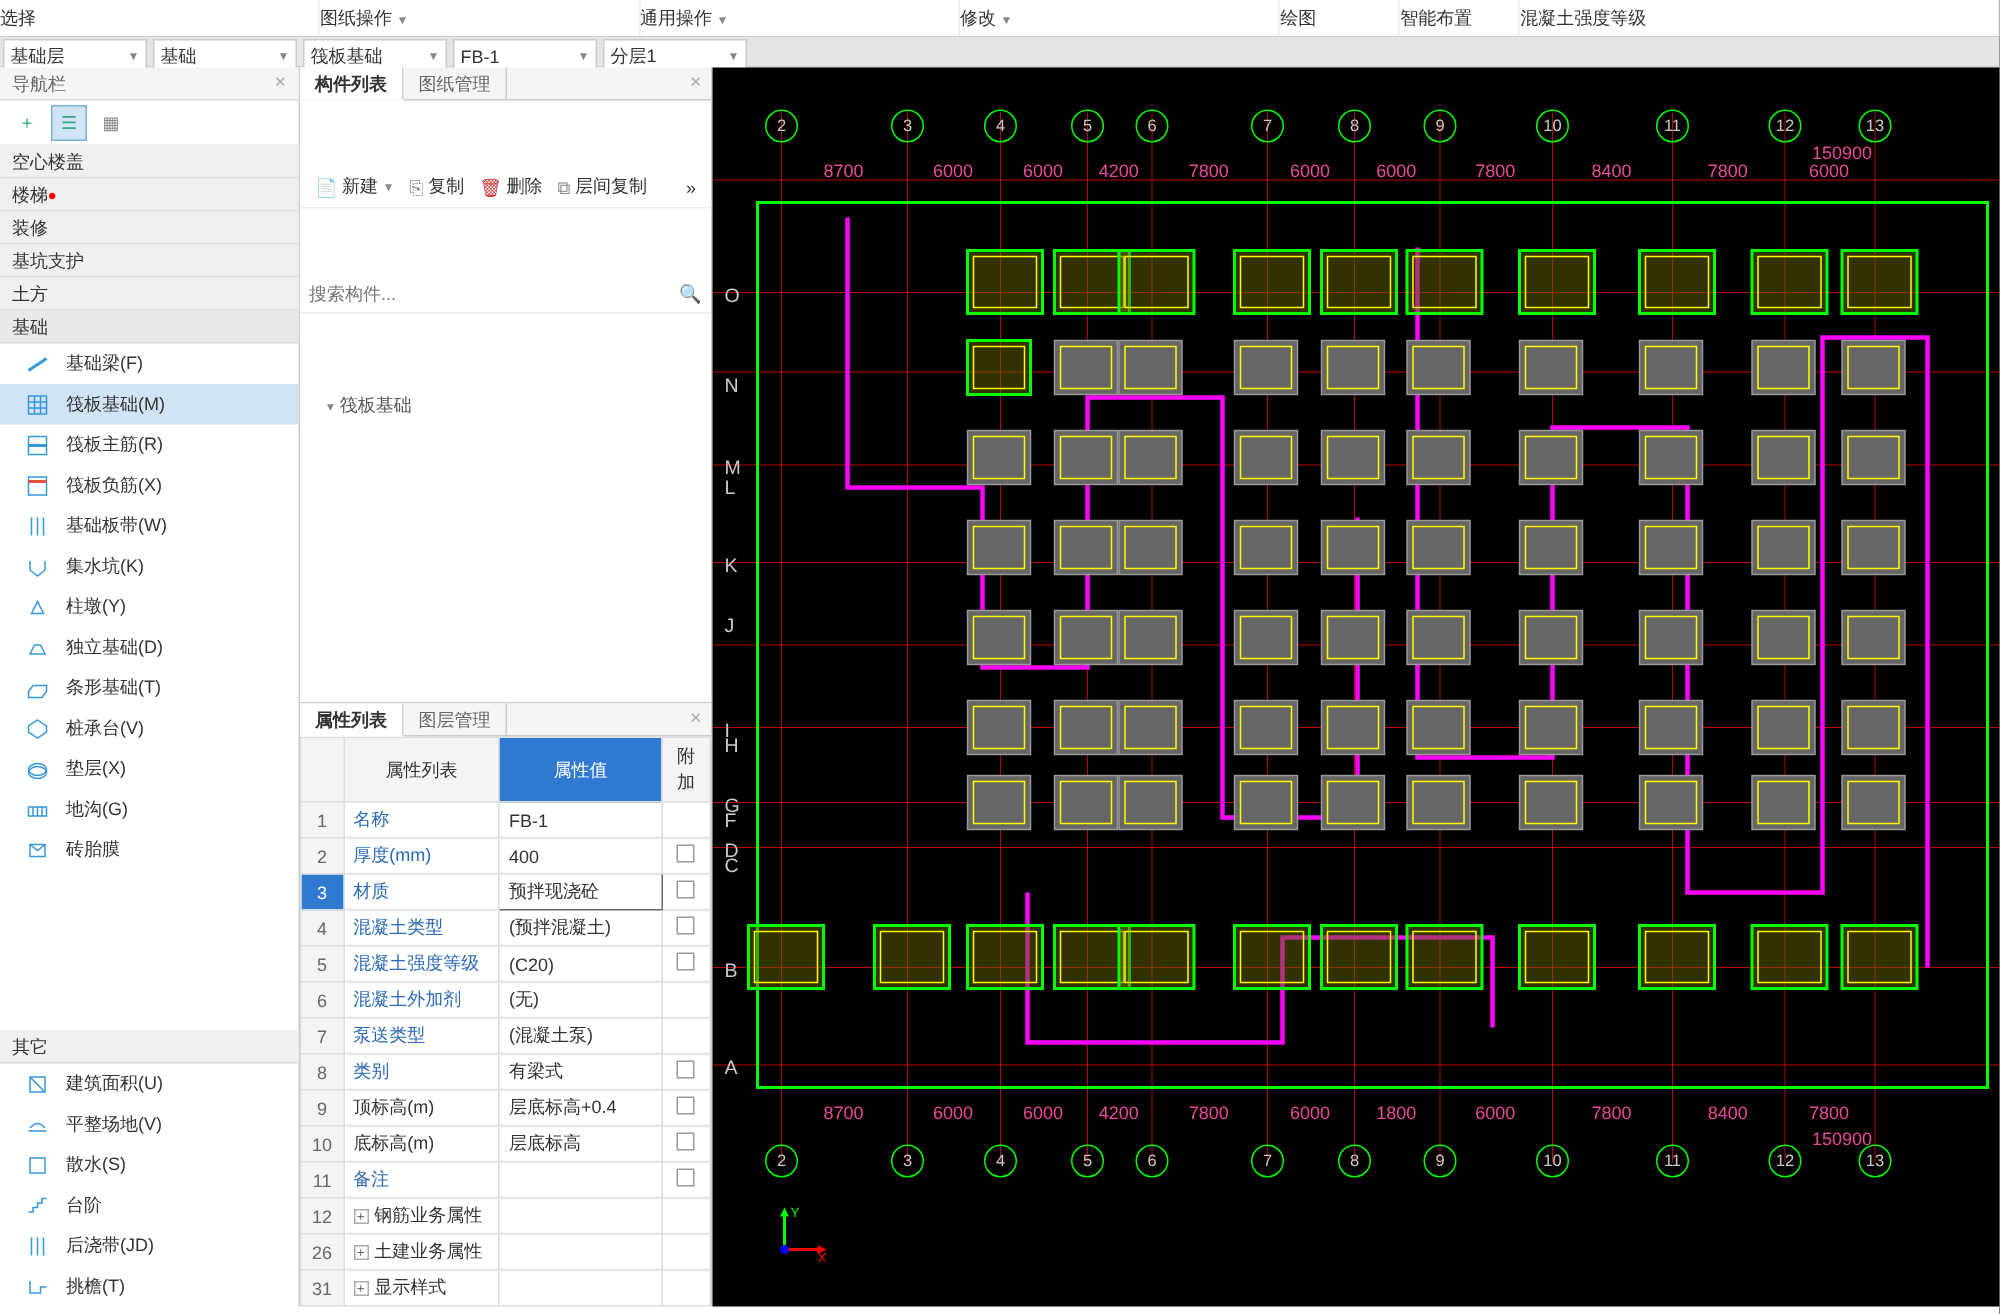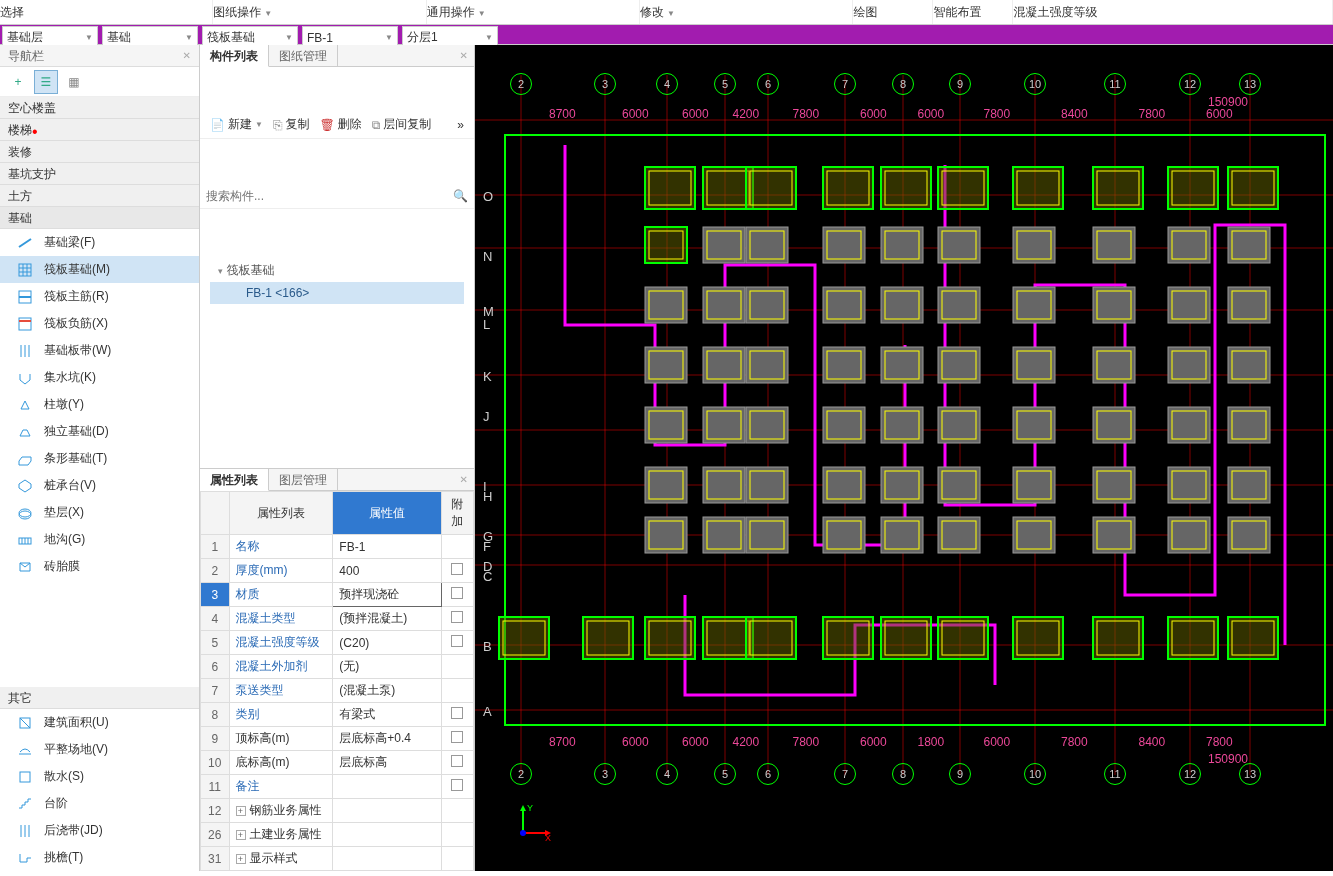--- a/index.html
+++ b/index.html
@@ -5,21 +5,21 @@
 * { box-sizing: border-box; margin: 0; padding: 0; }
 body { font-family: "Microsoft YaHei", sans-serif; font-size: 12px; color: #333; background: #fff; overflow: hidden; width: 1333px; height: 876px; }
 
 
 .top-menu { display: flex; height: 25px; border-bottom: 1px solid #ccc; background: #fff; }
 .top-menu-item { flex: 1; line-height: 25px; border-right: 1px solid #eee; cursor: pointer; position: relative; }
 .top-menu-item.narrow { flex: 0 0 80px; }
 .top-menu-item .caret { font-size: 8px; color: #888; margin-left: 3px; }
 
 
-.filter-bar { display: flex; height: 20px; background: #a21caf; border-bottom: 1px solid #ccc; }
+.filter-bar { display: flex; height: 20px; background: #e5e5e5; border-bottom: 1px solid #ccc; }
 .filter-select { height: 23px; border: 1px solid #ccc; background: #fff; margin: 1px 2px; padding: 0 4px; font-size: 12px; display: flex; align-items: center; justify-content: space-between; }
 .filter-select .caret { font-size: 8px; color: #888; }
 
 
 .main-area { display: flex; height: 826px; }
 
 
 .nav-panel { width: 200px; border-right: 1px solid #ccc; display: flex; flex-direction: column; }
 .nav-header { height: 22px; background: #f5f5f5; border-bottom: 1px solid #ddd; padding: 0 8px; line-height: 22px; color: #666; display: flex; justify-content: space-between; }
 .nav-header .close-x { color: #aaa; font-size: 10px; }
@@ -336,21 +336,20 @@
           <span>层间复制</span>
         </div>
       <div class="comp-tool" style="margin-left:auto">»</div>
     </div>
     <div class="comp-search">
       <input placeholder="搜索构件..." style="">
       <span class="search-ico">🔍</span>
     </div>
     <div class="tree">
       <div class="tree-node"><span class="tree-caret">▾</span><span>筏板基础</span></div>
-      <div class="tree-child selected">FB-1 &lt;166&gt;</div>
     </div>
 
     <div class="prop-panel">
       <div class="tab-bar">
         <div class="tab active">属性列表</div>
         <div class="tab">图层管理</div>
         <div class="tab-close">✕</div>
       </div>
       <table class="prop-table">
         <tbody>

